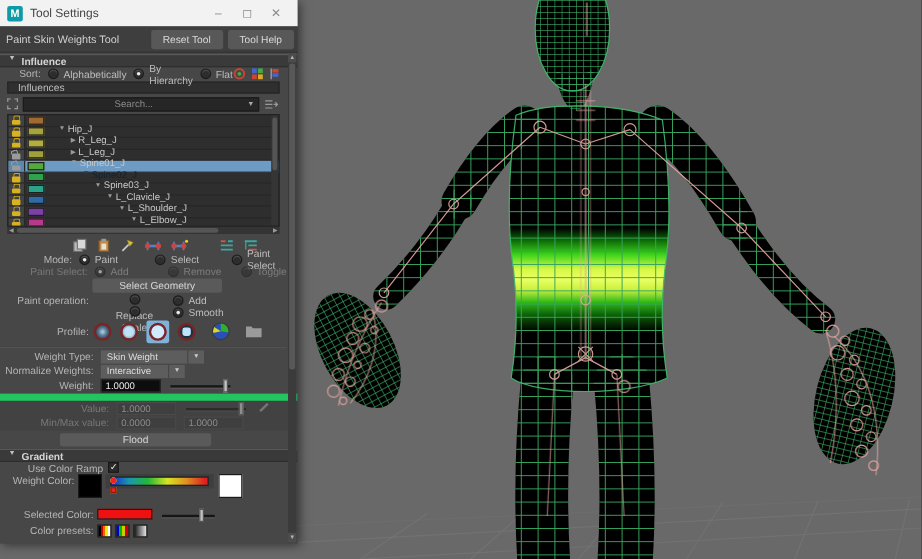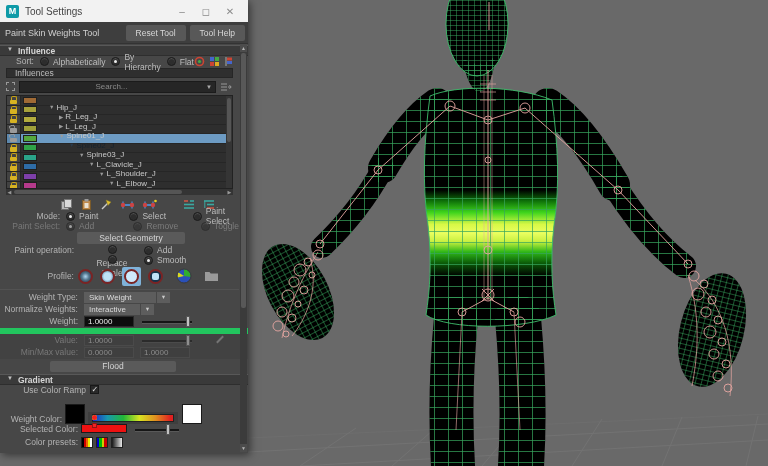--- a/index.html
+++ b/index.html
@@ -20,21 +20,21 @@
   .hbtn{background:#585858;border-radius:2px;color:#d8d8d8;font-size:8.5px;height:16px;line-height:16px;
         padding:0 10px;margin-left:4px;text-align:center;}
   .content{position:relative;flex:1;overflow:hidden;padding-right:9px;}
 
   .sec{height:11px;background:#3a3a3a;border-top:1px solid #585858;border-bottom:1px solid #2e2e2e;
        display:flex;align-items:flex-start;padding-left:7px;gap:5px;margin-right:-9px;}
   .sec .tri{font-size:6px;color:#c0c0c0;}
   .sec b{font-size:8.5px;color:#d6d6d6;}
   .row{display:flex;font-size:8.5px;color:#b8b8b8;}
   .lab{text-align:right;color:#b4b4b4;flex:0 0 auto;}
-  .dimtxt{color:#787878;}
+  .dimtxt{color:#787878;margin-left:13px;}
   .opt{display:flex;align-items:center;gap:4px;}
   .opt b{font-weight:normal;color:#bdbdbd;}
   .radio{width:9px;height:9px;border-radius:50%;background:#2d2d2d;border:1px solid #1c1c1c;position:relative;
          box-shadow:inset 0 1px 1px rgba(255,255,255,.18);flex:0 0 9px;}
   .radio.on:after{content:"";position:absolute;left:2px;top:2px;width:3px;height:3px;border-radius:50%;background:#ececec;}
   .dim .radio{opacity:.55;}
   .dim .opt b{color:#7d7d7d;}
 
   .bar-influences{height:10px;background:#2f2f2f;margin:1px 6px 0 6px;display:flex;align-items:center;
                   padding-left:8px;font-size:8.5px;color:#bdbdbd;border:1px solid #262626;}
@@ -102,21 +102,21 @@
   .slider .hdl{position:absolute;top:0;width:4px;height:11px;background:#c2c2c2;border:1px solid #555;}
   .slider.dims:before{opacity:.5;} .slider.dims .hdl{background:#8e8e8e;}
   .dimblock{background:#424242;border-top:6px solid #22c55e;padding-top:1px;margin-right:-9px;padding-right:9px;}
   .pencil{width:2px;height:9px;background:#8a8a8a;transform:rotate(45deg);margin-left:auto;margin-right:18px;opacity:.7;}
   .btn-flood{width:126px;height:11px;line-height:11px;margin:2px 0 0 50px;}
 
   .row-ramp{height:10px;}
   .row-ramp .lab{width:86px;}
   .chk{width:9px;height:9px;background:#2a2a2a;border:1px solid #191919;position:relative;margin-left:4px;}
   .chk.on:after{content:"✓";color:#e4e4e4;font-size:8px;position:absolute;left:0.5px;top:-1.5px;}
-  .row-wcolor{height:29px;display:flex;align-items:flex-end;}
+  .row-wcolor{height:29px;display:flex;align-items:flex-start;}
   .row-wcolor .lab{width:62px;}
   .csw{width:20px;height:20px;border:1px solid #1a1a1a;}
   .blacksw{background:#000;margin-left:3px;}
   .whitesw{background:#fff;margin-left:4px;}
   .rampbox{width:90px;background:#3e3e3e;padding:2px 4px;margin-left:3px;}
   .dotrow,.markrow{position:relative;height:7px;}
   .dot{position:absolute;top:1px;width:5px;height:5px;border-radius:50%;}
   .mark{position:absolute;top:1px;width:5px;height:5px;border:1px solid rgba(0,0,0,.4);}
   .rampbar{height:8px;border:1px solid #222;
     background:linear-gradient(90deg,#1b2ac8 0%,#1898b0 18%,#22b838 38%,#d8e422 58%,#e09020 78%,#e02020 97%);}

